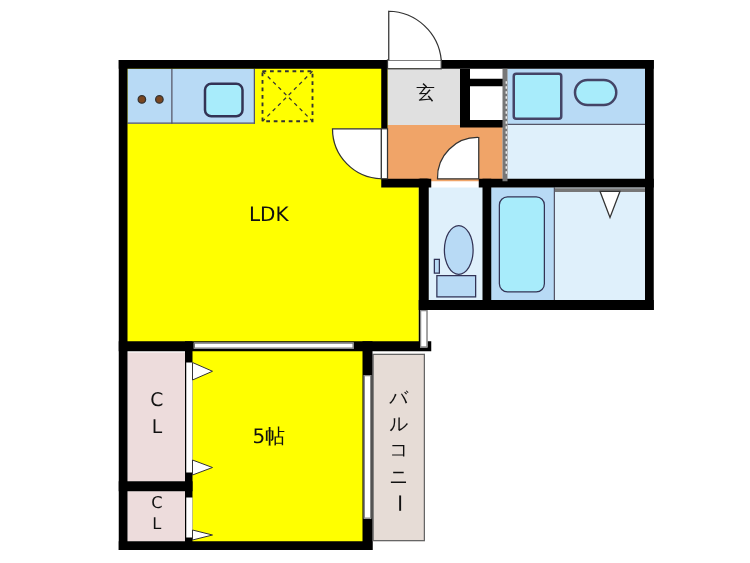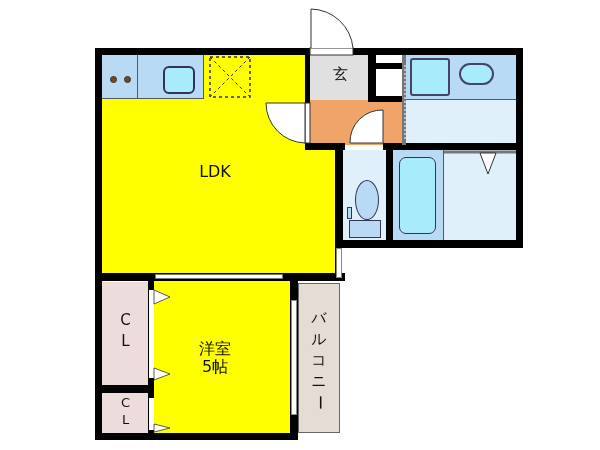--- a/index.html
+++ b/index.html
@@ -90,21 +90,20 @@
   <path d="M154 290 L170 297 L154 304 Z" fill="#fff" stroke="#333" stroke-width="0.8"></path>
   <path d="M154 368 L170 374 L154 380 Z" fill="#fff" stroke="#333" stroke-width="0.8"></path>
   <path d="M154 424 L170 428 L154 432 Z" fill="#fff" stroke="#333" stroke-width="0.8"></path>
 </svg>
 
 <div class="label" style="left:160px;top:163px;width:110px;font-size:16px;">
   <div>LDK</div>
 </div>
 <div class="label" style="left:318px;top:66px;width:45px;font-size:15px;">玄</div>
 <div class="label" style="left:180px;top:340px;width:70px;font-size:16px;">
-  <div>洋室</div>
   <div>5帖</div>
 </div>
 <div class="label" style="left:102px;top:310px;width:47px;font-size:15px;line-height:1.4;">
   <div>C</div>
   <div>L</div>
 </div>
 <div class="label" style="left:102px;top:395px;width:47px;font-size:13px;line-height:1.3;">
   <div>C</div>
   <div>L</div>
 </div>

